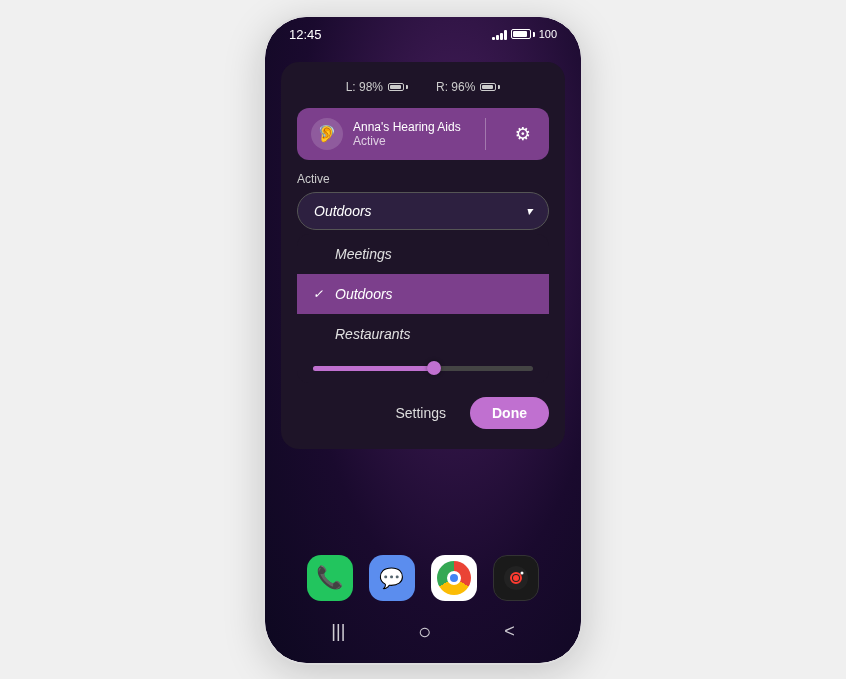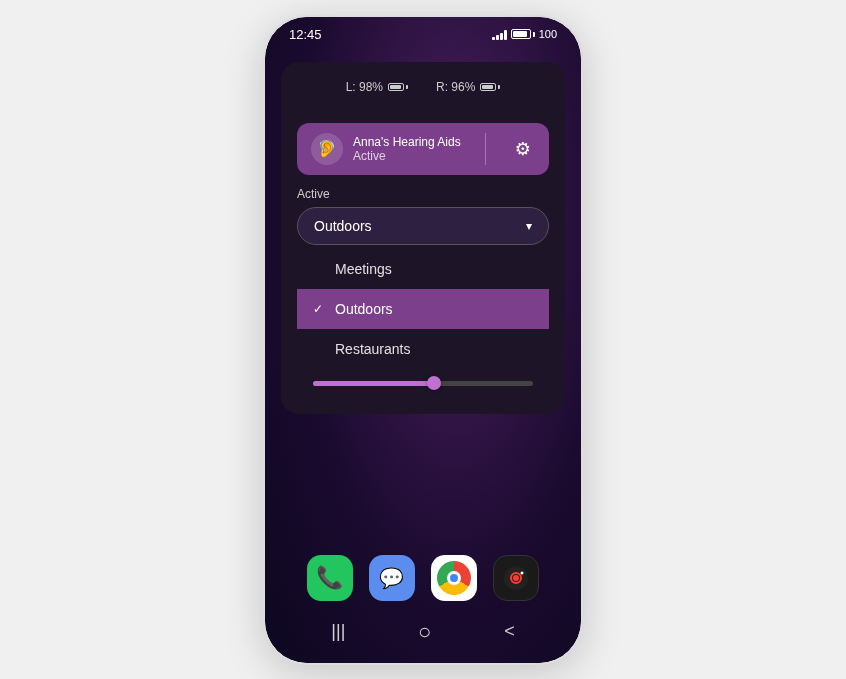--- a/index.html
+++ b/index.html
@@ -128,21 +128,21 @@
       font-size: 17px;
       font-weight: 600;
       text-align: center;
       margin-bottom: 6px;
     }
 
     .battery-row {
       display: flex;
       justify-content: center;
       gap: 28px;
-      margin-bottom: 29px;
+      margin-bottom: 14px;
     }
     .battery-item {
       display: flex;
       align-items: center;
       gap: 5px;
       color: #ccc;
       font-size: 12px;
     }
     .battery-inline {
       display: inline-flex;
@@ -222,20 +222,21 @@
     
     .preset-label {
       color: #ccc;
       font-size: 12px;
       margin-bottom: 6px;
     }
 
     
     .dropdown-container {
       position: relative;
+      font-style: italic;
     }
     .dropdown-selected {
       background: #2d2040;
       border: 1px solid #555;
       border-radius: 50px;
       padding: 10px 16px;
       display: flex;
       justify-content: space-between;
       align-items: center;
       color: #fff;
@@ -479,20 +480,24 @@
 
             <div class="slider-row" style="padding: 4px 16px 12px;">
               <div class="slider-track">
                 <div class="slider-fill"></div>
                 <div class="slider-thumb"></div>
               </div>
             </div>
           </div>
         </div>
 
+        <div class="bottom-buttons">
+          <button class="btn-settings">Settings</button>
+          <button class="btn-done">Done</button>
+        </div>
       </div>
     </div>
 
     <div class="dock-area">
       <div class="app-dock">
         <div class="app-icon phone">📞</div>
         <div class="app-icon messages" style="background:#5b8dee;font-size:20px;">💬</div>
         <div class="app-icon chrome">
           <div class="chrome-circle">
             <div class="chrome-inner"></div>

